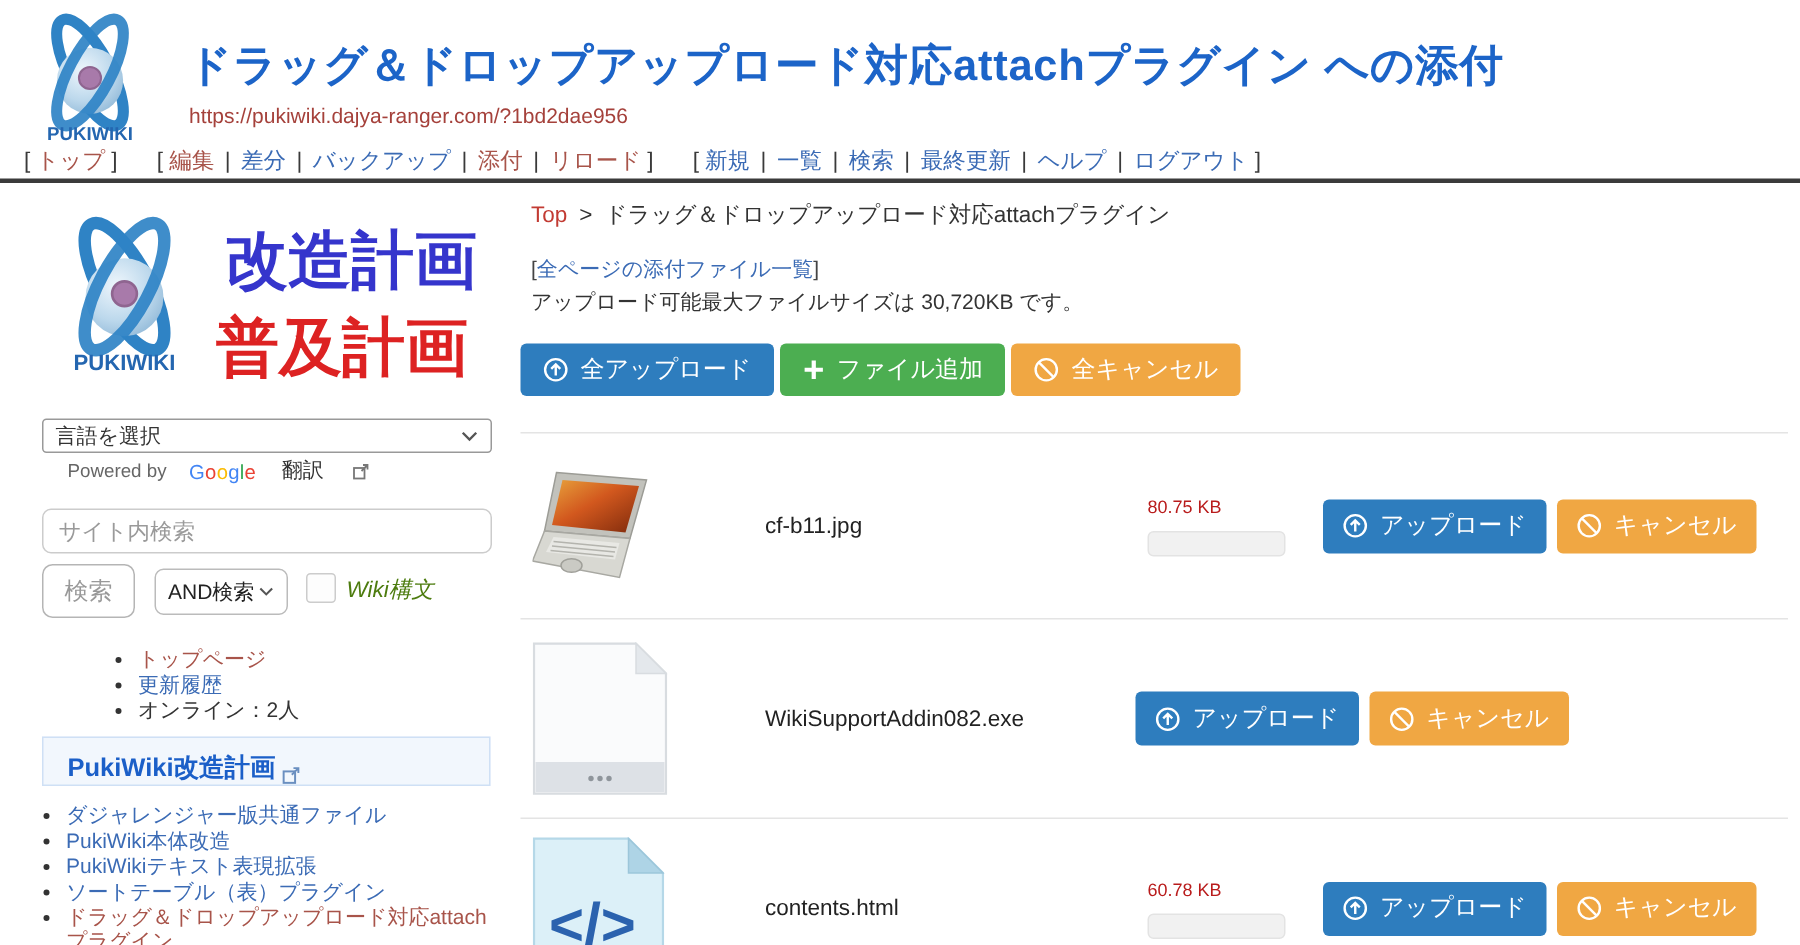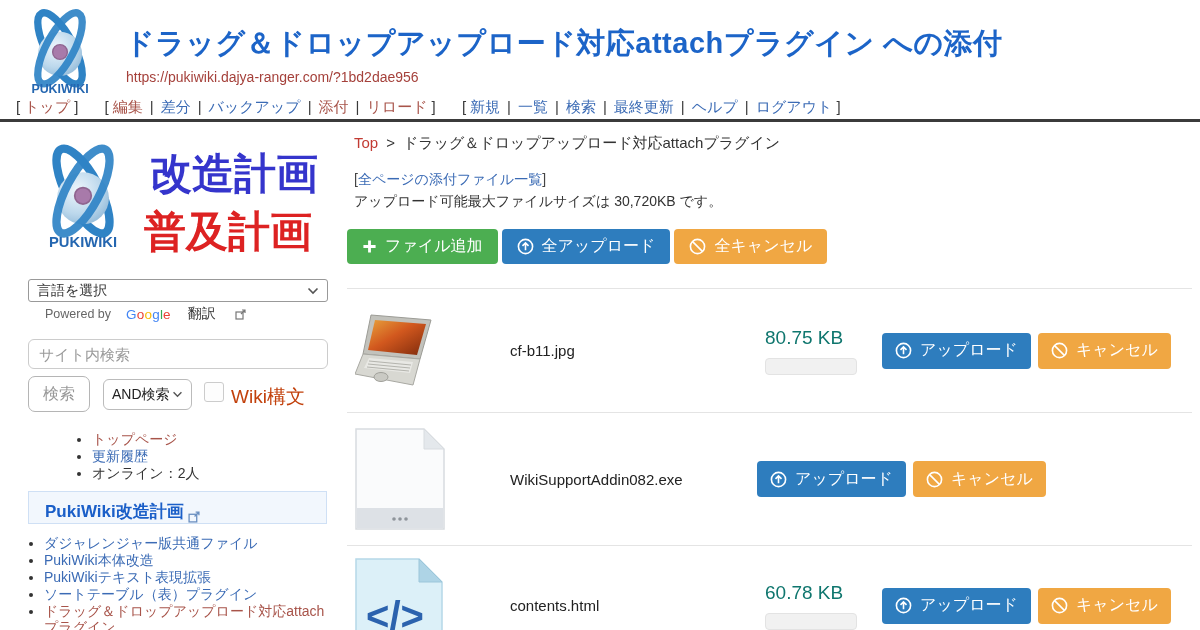--- a/index.html
+++ b/index.html
@@ -39,21 +39,21 @@
 
   #search-btn { left:28px; top:376px; width:62px; height:36px; border:1px solid #b5b5b5;
     border-radius:7px; background:#fff; color:#999; font-size:16px; display:flex;
     align-items:center; justify-content:center; cursor:pointer; }
   #mode-select { left:103px; top:379px; width:89px; height:31px; border:1px solid #bbb;
     border-radius:6px; background:#fff; font-size:14px; color:#222; display:flex;
     align-items:center; padding:0 8px; cursor:pointer; }
   #mode-select .chev { margin-left:auto; }
   #wiki-checkbox { left:204px; top:382px; width:20px; height:20px; border:1px solid #ccc;
     border-radius:3px; background:#fdfdfd; cursor:pointer; }
-  #wiki-label { left:231px; top:384px; font-size:19px; color:#c2410c; }
+  #wiki-label { left:231px; top:384px; font-size:15px; color:#4d7c0f;font-style:italic; }
 
   ul.side-list { position:absolute; left:44px; list-style:disc; }
   ul.side-list li { font-size:14px; line-height:15.5px; margin-bottom:1.5px; color:#333; }
   #quick-list { top:432px; width:285px;margin-left:48px; }
   #side-links { top:536px; width:287px; }
   ul.side-list a { text-decoration:none; }
 
   #section-box { left:28px; top:491px; width:299px; height:33px; background:#f2f7fd;
     border:1px solid #cfe0f5; display:flex; align-items:flex-end; padding-left:16px; }
   #section-box .hd { font-size:17px; font-weight:bold; color:#1b5fc8; cursor:pointer; }
@@ -73,21 +73,21 @@
   .btn-green { background:#4cae51; }
   .btn-blue { background:#2e7dbe; }
   .btn-orange { background:#f0a743; }
 
   #rows { left:347px; top:288px; width:845px; }
   .file-row { display:flex; align-items:center; border-top:1px solid #e4e4e4; }
   .row-1 { height:124px; } .row-2 { height:133px; } .row-3 { height:120px; }
   .cell-icon { width:163px; padding-left:8px; }
   .cell-name { width:247px; font-size:15px; color:#222; }
   .cell-size { width:125px; padding-left:8px; }
-  .size-text { font-size:19px; color:#0f766e; margin-bottom:9px; }
+  .size-text { font-size:12px; color:#b91c1c; margin-bottom:9px; }
   .progress { width:92px; height:17px; background:#f1f1f1; border:1px solid #e3e3e3; border-radius:4px; }
   .cell-btns { display:flex; gap:7px; }
   .btn-sm { height:36px; font-size:16px; padding:7px 13px; }
 
   .icon-svg { display:block; }
 </style>
 </head>
 <body>
 
 <svg id="logo-header" class="abs" viewBox="0 0 100 100">
@@ -188,32 +188,32 @@
 <div id="breadcrumb" class="abs">
   <a class="link-red" style="color:#c23b33">Top</a><span class="sep">&gt;</span><span class="cur">ドラッグ＆ドロップアップロード対応attachプラグイン</span>
 </div>
 
 <div id="attach-list-link" class="abs">
   <span>[</span><a class="link-blue">全ページの添付ファイル一覧</a><span>]</span>
 </div>
 <div id="maxsize" class="abs">アップロード可能最大ファイルサイズは 30,720KB です。</div>
 
 <div id="toolbar" class="abs">
-  <button class="btn btn-green">
-    <svg class="icon-svg" width="15" height="15" viewBox="0 0 16 16">
-      <path d="M8 1.5 V14.5 M1.5 8 H14.5" stroke="#fff" stroke-width="3"></path>
-    </svg>
-    <span>ファイル追加</span>
-  </button>
   <button class="btn btn-blue">
     <svg class="icon-svg" width="17" height="17" viewBox="0 0 18 18">
       <circle cx="9" cy="9" r="7.5" fill="none" stroke="#fff" stroke-width="1.7"></circle>
       <path d="M9 13 V6 M5.8 8.4 L9 5.2 L12.2 8.4" fill="none" stroke="#fff" stroke-width="1.7"></path>
     </svg>
     <span>全アップロード</span>
+  </button>
+  <button class="btn btn-green">
+    <svg class="icon-svg" width="15" height="15" viewBox="0 0 16 16">
+      <path d="M8 1.5 V14.5 M1.5 8 H14.5" stroke="#fff" stroke-width="3"></path>
+    </svg>
+    <span>ファイル追加</span>
   </button>
   <button class="btn btn-orange">
     <svg class="icon-svg" width="17" height="17" viewBox="0 0 18 18">
       <circle cx="9" cy="9" r="7.5" fill="none" stroke="#fff" stroke-width="1.7"></circle>
       <path d="M3.8 3.8 L14.2 14.2" stroke="#fff" stroke-width="1.7"></path>
     </svg>
     <span>全キャンセル</span>
   </button>
 </div>
 

